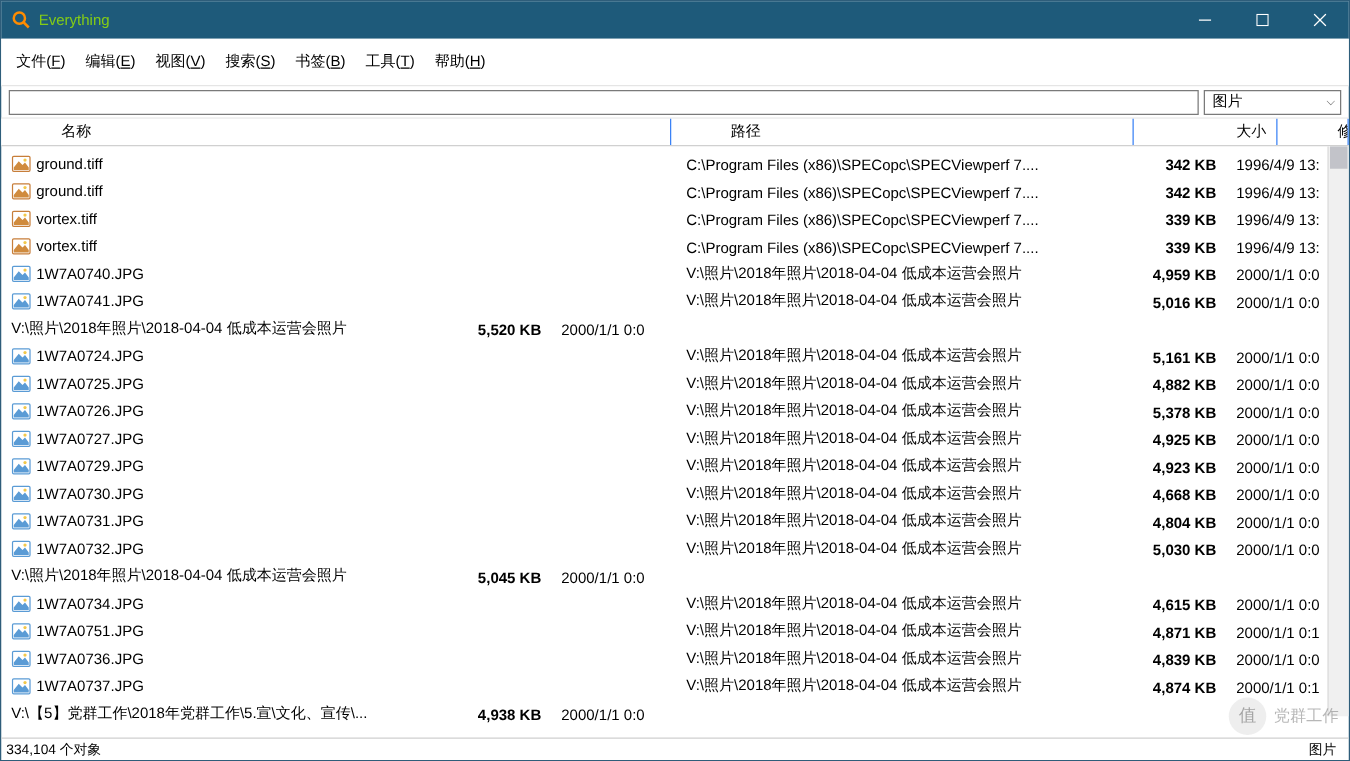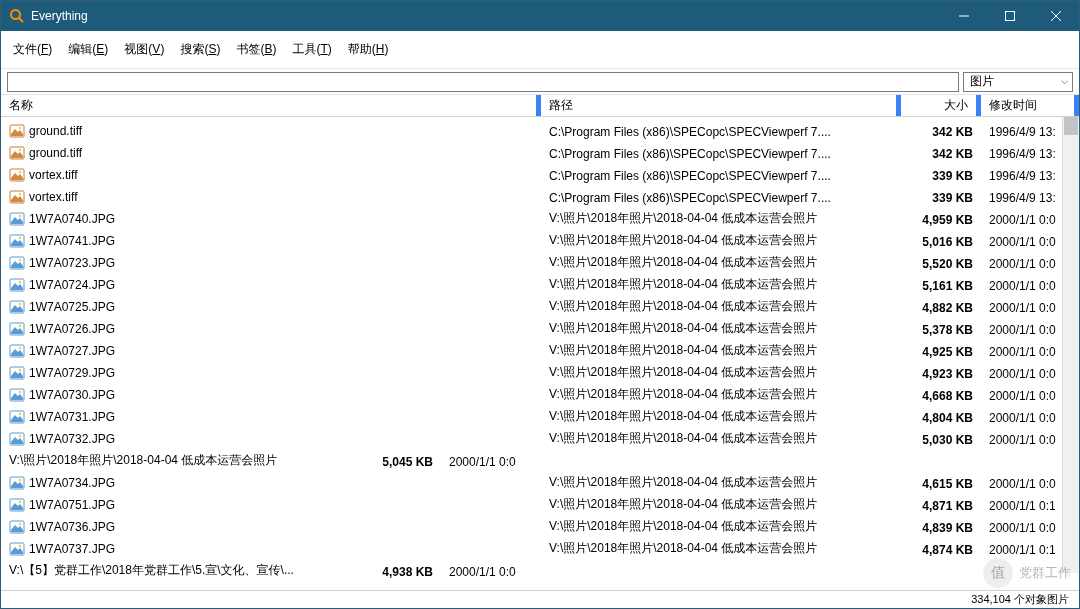--- a/index.html
+++ b/index.html
@@ -1,46 +1,46 @@
 <!DOCTYPE html>
 <html><head>
 <meta charset="utf-8">
 <style>
 * { margin: 0; padding: 0; box-sizing: border-box; }
 body { font-family: "Microsoft YaHei", "Segoe UI", sans-serif; font-size: 12px; background: #fff; overflow: hidden; }
 .window { width: 1080px; height: 609px; display: flex; flex-direction: column; border: 1px solid #2e5d7a; position: relative; }
-.titlebar { height: 30px; background: #1e5a7a; color: #ffffff; display: flex; align-items: center; padding-left: 8px; }
+.titlebar { height: 30px; background: #1e5a7a; color: #84cc16; display: flex; align-items: center; padding-left: 8px; }
 .titlebar-icon { width: 16px; height: 16px; margin-right: 6px; display: inline-flex; align-items: center; justify-content: center; color: #ff8c00; }
 .titlebar-title { flex: 1; font-size: 12px; }
 .titlebar-controls { display: flex; height: 100%; }
 .titlebar-btn { width: 46px; height: 30px; display: flex; align-items: center; justify-content: center; color: #fff; }
 .menubar { height: 38px; background: #fff; border-bottom: 1px solid #e5e5e5; display: flex; align-items: center; padding-left: 4px; }
 .menu-item { padding: 2px 8px; font-size: 12px; cursor: default; }
 .menu-key { text-decoration: underline; }
 .toolbar { height: 26px; display: flex; align-items: center; padding: 3px 6px; gap: 4px; border-bottom: 1px solid #e5e5e5; }
 .search-input { flex: 1; height: 20px; border: 1px solid #7a7a7a; padding: 0 4px; font-size: 12px; outline: none; }
 .filter-select { width: 110px; height: 20px; border: 1px solid #7a7a7a; font-size: 12px; background: #fff; display: flex; align-items: center; justify-content: space-between; padding: 0 4px 0 6px; }
 .chevron { font-size: 9px; color: #555; }
 .headers { height: 22px; display: flex; border-bottom: 1px solid #d0d0d0; background: #fff; font-size: 12px; }
-.header-cell { padding: 3px 8px; border-right: 5px solid #3b82f6; display: flex; align-items: center; overflow: hidden; white-space: nowrap; }
+.header-cell { padding: 3px 8px; border-right: 1px solid #3b82f6; display: flex; align-items: center; overflow: hidden; white-space: nowrap; margin-left: 40px; }
 .header-cell.right { justify-content: flex-end; }
 .col-name { width: 540px; }
 .col-path { width: 360px; }
 .col-size { width: 80px; }
 .col-date { flex: 1; }
 .results { flex: 1; overflow-x: scroll; overflow-y: hidden; position: relative; }
 .results-inner { min-width: 100%; }
 .row { height: 22px; display: flex; align-items: flex-end; font-size: 12px; white-space: nowrap; }
 .cell { padding: 0 8px; overflow: hidden; text-overflow: ellipsis; display: flex; align-items: center; }
 .cell.right { justify-content: flex-end; font-weight: bold; }
 .file-icon { width: 16px; height: 16px; margin-right: 4px; flex-shrink: 0; display: inline-flex; align-items: center; justify-content: center; }
 .icon-tiff svg, .icon-jpg svg { width: 16px; height: 16px; }
 .vscroll { position: absolute; right: 0; top: 0; bottom: 17px; width: 17px; background: #f0f0f0; border-left: 1px solid #dcdcdc; }
 .vscroll-thumb { position: absolute; left: 1px; right: 1px; top: 0; height: 18px; background: #c2c3c9; }
-.statusbar { height: 18px; border-top: 1px solid #d0d0d0; display: flex; align-items: center; font-size: 11px; padding: 0 4px; text-align: right; }
+.statusbar { height: 18px; border-top: 1px solid #d0d0d0; display: flex; align-items: center; font-size: 11px; padding: 0 4px; }
 .status-left { flex: 1; }
 .status-right { padding-right: 6px; }
 .watermark { position: absolute; right: 8px; bottom: 20px; opacity: 0.6; display: flex; align-items: center; gap: 6px; color: #888; font-size: 13px; pointer-events: none; }
 .watermark-circle { width: 30px; height: 30px; border-radius: 50%; background: rgba(200,200,200,0.5); display: flex; align-items: center; justify-content: center; font-size: 14px; color: #666; }
 ::-webkit-scrollbar { height: 17px; width: 17px; }
 ::-webkit-scrollbar-track { background: #f0f0f0; }
 ::-webkit-scrollbar-thumb { background: #c2c3c9; }
 ::-webkit-scrollbar-button { background: #f0f0f0; width: 17px; height: 17px; }
 </style>
 </head>
@@ -187,30 +187,20 @@
                 <circle cx="11" cy="5" r="1.3" fill="#f2c84b"></circle>
               </svg>
             </span>
             <span>1W7A0741.JPG</span>
           </div>
           <div class="cell col-path">V:\照片\2018年照片\2018-04-04 低成本运营会照片</div>
           <div class="cell col-size right">5,016 KB</div>
           <div class="cell col-date">2000/1/1 0:0</div>
         </div>
         <div class="row">
-          <div class="cell col-name">
-            <span class="file-icon icon-jpg">
-              <svg viewBox="0 0 16 16">
-                <rect x="1" y="2" width="14" height="12" rx="1" fill="#fff" stroke="#5a9bd5" stroke-width="1"></rect>
-                <polygon points="2,11 6,6 9,9 11,7 14,11 14,13 2,13" fill="#5a9bd5"></polygon>
-                <circle cx="11" cy="5" r="1.3" fill="#f2c84b"></circle>
-              </svg>
-            </span>
-            <span>1W7A0723.JPG</span>
-          </div>
           <div class="cell col-path">V:\照片\2018年照片\2018-04-04 低成本运营会照片</div>
           <div class="cell col-size right">5,520 KB</div>
           <div class="cell col-date">2000/1/1 0:0</div>
         </div>
         <div class="row">
           <div class="cell col-name">
             <span class="file-icon icon-jpg">
               <svg viewBox="0 0 16 16">
                 <rect x="1" y="2" width="14" height="12" rx="1" fill="#fff" stroke="#5a9bd5" stroke-width="1"></rect>
                 <polygon points="2,11 6,6 9,9 11,7 14,11 14,13 2,13" fill="#5a9bd5"></polygon>

